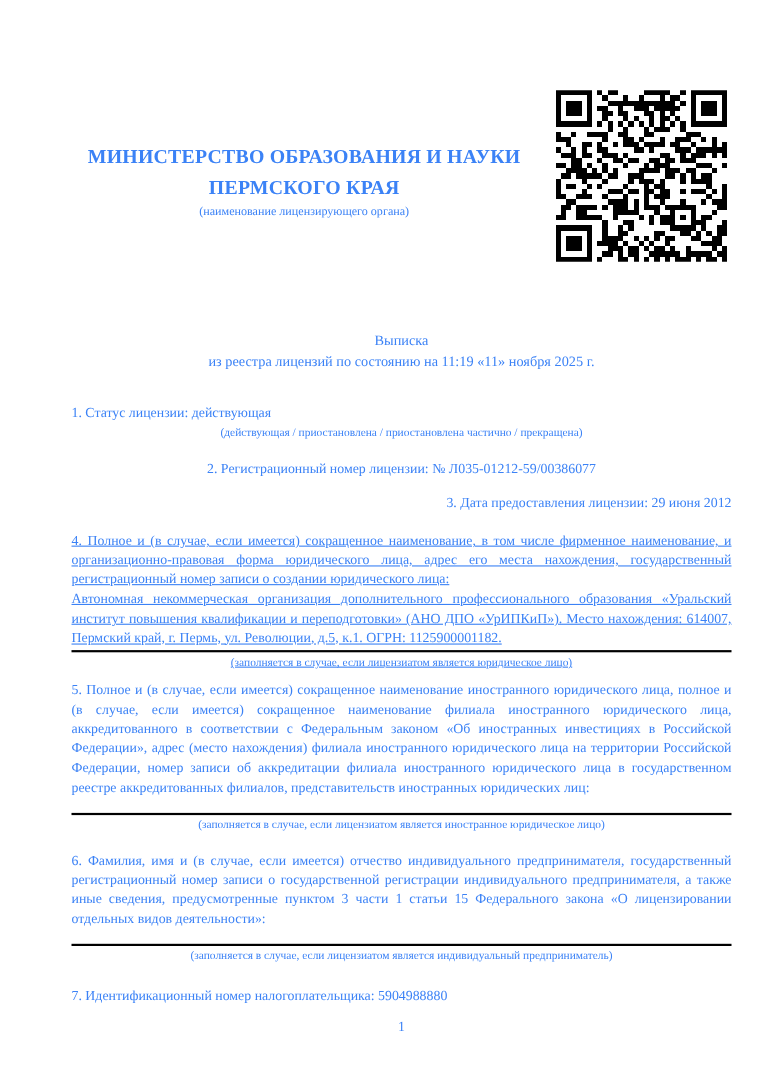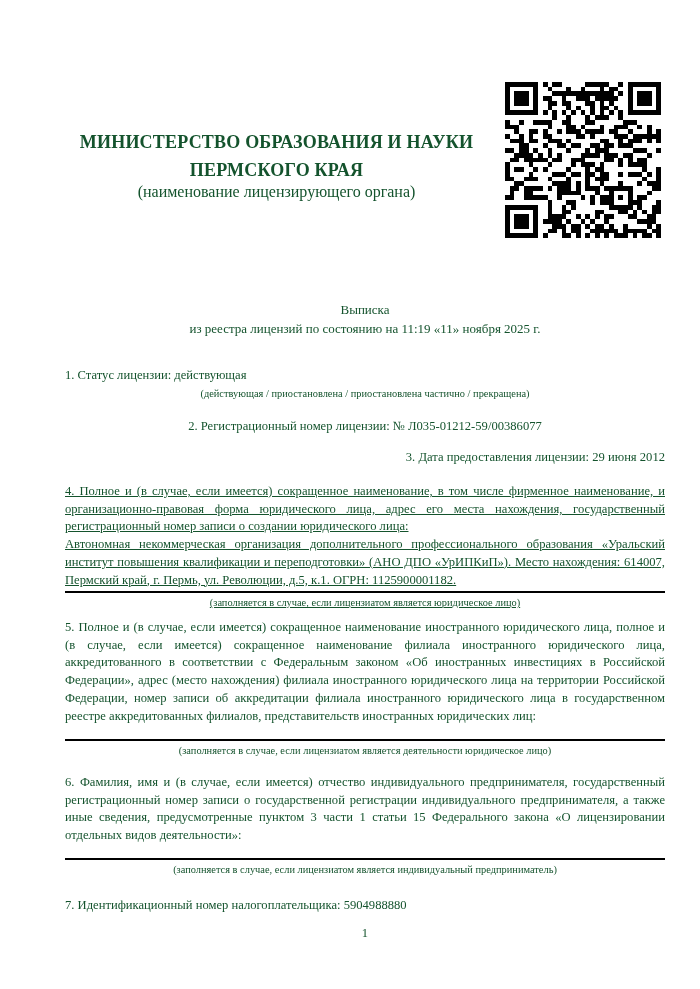--- a/index.html
+++ b/index.html
@@ -2,39 +2,39 @@
 <html lang="ru"><head>
 <meta charset="utf-8">
 <style>
   * { margin: 0; padding: 0; box-sizing: border-box; }
   html, body { background: #ffffff; }
   .page {
     position: relative;
     width: 700px;
     height: 989px;
     background: #ffffff;
-    color: #14532d;
+    color: #3b82f6;
     font-family: "Liberation Serif", "DejaVu Serif", serif;
     overflow: hidden;
   }
   .abs { position: absolute; }
 
   
   .ministry {
     left: 65px; top: 128px; width: 423px;
     text-align: center;
   }
   .ministry-name {
     font-weight: bold;
     font-size: 18px;
     line-height: 28px;
     letter-spacing: 0.2px;
   }
   .ministry-caption {
-    font-size: 16px;
+    font-size: 11px;
     line-height: 14px;
     margin-top: 1px;
   }
 
   
   .qr {
     left: 505px; top: 82px; width: 156px; height: 156px;
   }
   .qr svg { display: block; width: 156px; height: 156px; }
 
@@ -655,21 +655,21 @@
     <div class="just">4. Полное и (в случае, если имеется) сокращенное наименование, в том числе фирменное наименование, и организационно-правовая форма юридического лица, адрес его места нахождения, государственный регистрационный номер записи о создании юридического лица:</div>
     <div class="just">Автономная некоммерческая организация дополнительного профессионального образования «Уральский институт повышения квалификации и переподготовки» (АНО ДПО «УрИПКиП»). Место нахождения: 614007, Пермский край, г. Пермь, ул. Революции, д.5, к.1. ОГРН: 1125900001182.</div>
     <div class="fill-rule rule-tight"></div>
     <div class="field-caption">(заполняется в случае, если лицензиатом является юридическое лицо)</div>
   </div>
 
   <div class="abs item item-foreign">
     <div class="just">5. Полное и (в случае, если имеется) сокращенное наименование иностранного юридического лица, полное и (в случае, если имеется) сокращенное наименование филиала иностранного юридического лица, аккредитованного в соответствии с Федеральным законом «Об иностранных инвестициях в Российской Федерации», адрес (место нахождения) филиала иностранного юридического лица на территории Российской Федерации, номер записи об аккредитации филиала иностранного юридического лица в государственном реестре аккредитованных филиалов, представительств иностранных юридических лиц:</div>
     <div></div>
     <div class="fill-rule rule-gap-14"></div>
-    <div class="field-caption">(заполняется в случае, если лицензиатом является деятельности юридическое лицо)</div>
+    <div class="field-caption">(заполняется в случае, если лицензиатом является иностранное юридическое лицо)</div>
   </div>
 
   <div class="abs item item-entrepreneur">
     <div class="just">6. Фамилия, имя и (в случае, если имеется) отчество индивидуального предпринимателя, государственный регистрационный номер записи о государственной регистрации индивидуального предпринимателя, а также иные сведения, предусмотренные пунктом 3 части 1 статьи 15 Федерального закона «О лицензировании отдельных видов деятельности»:</div>
     <div></div>
     <div class="fill-rule rule-gap-13"></div>
     <div class="field-caption">(заполняется в случае, если лицензиатом является индивидуальный предприниматель)</div>
   </div>
 
   <div class="abs item item-inn">

